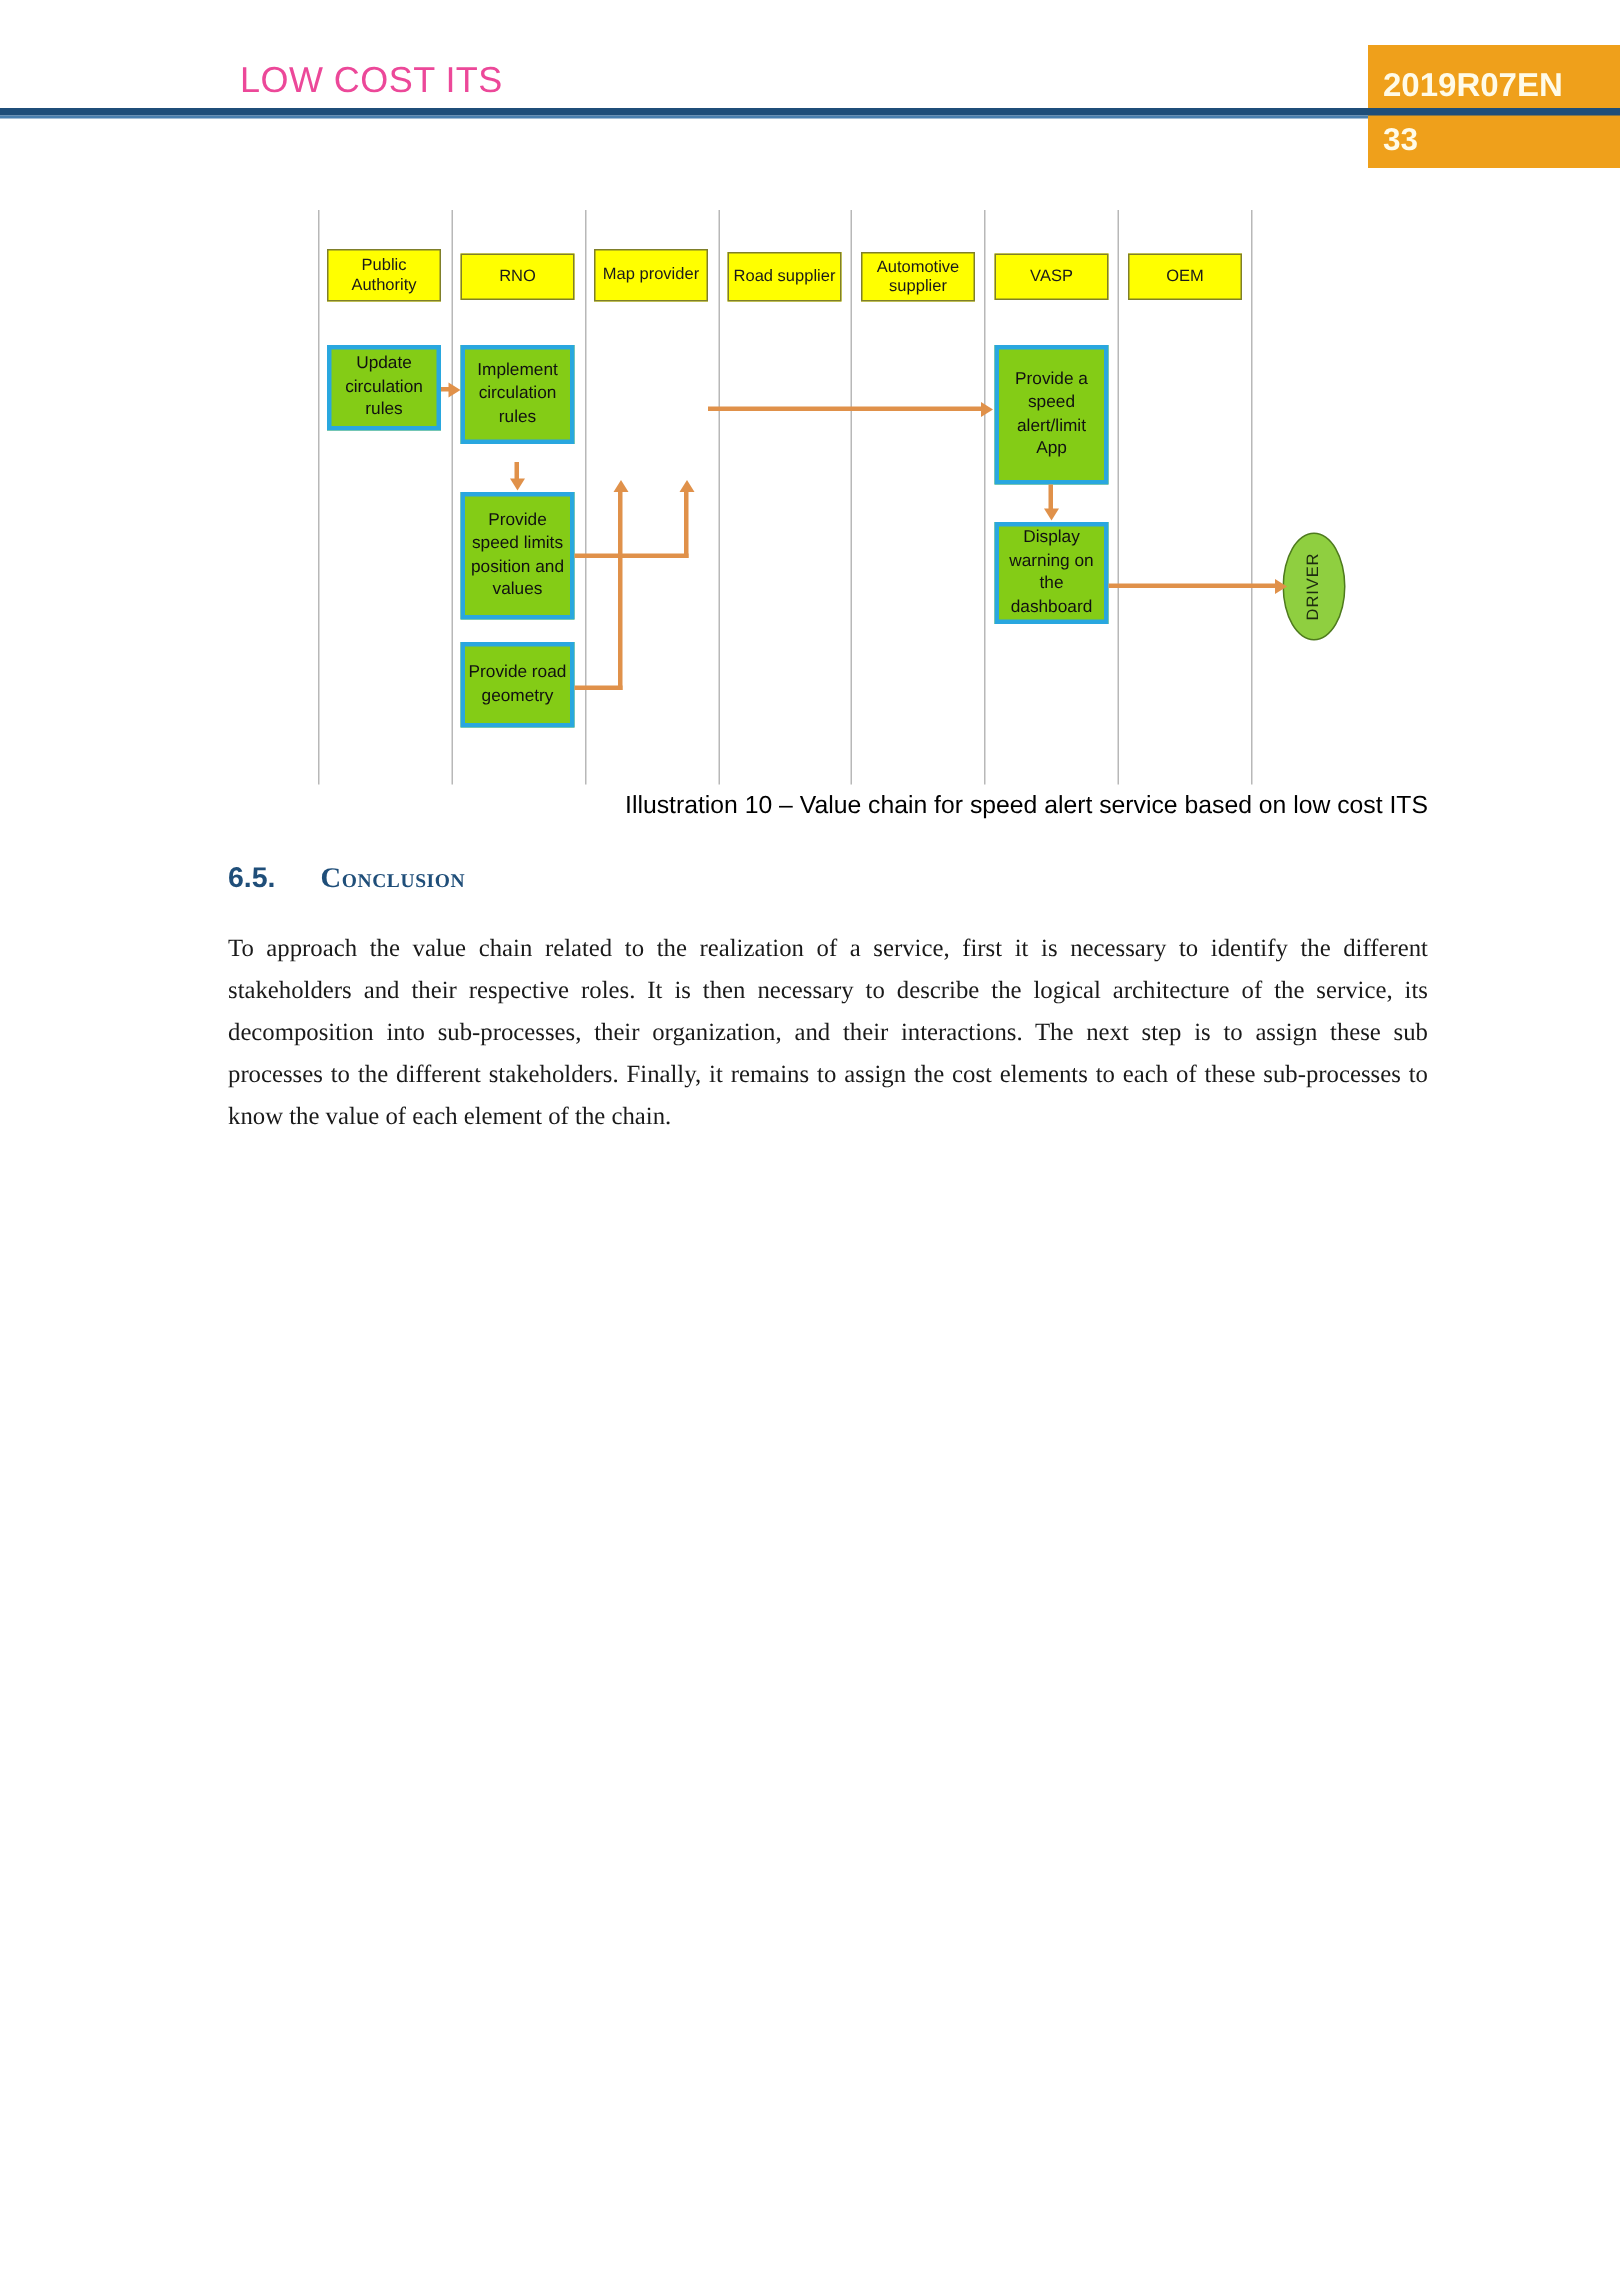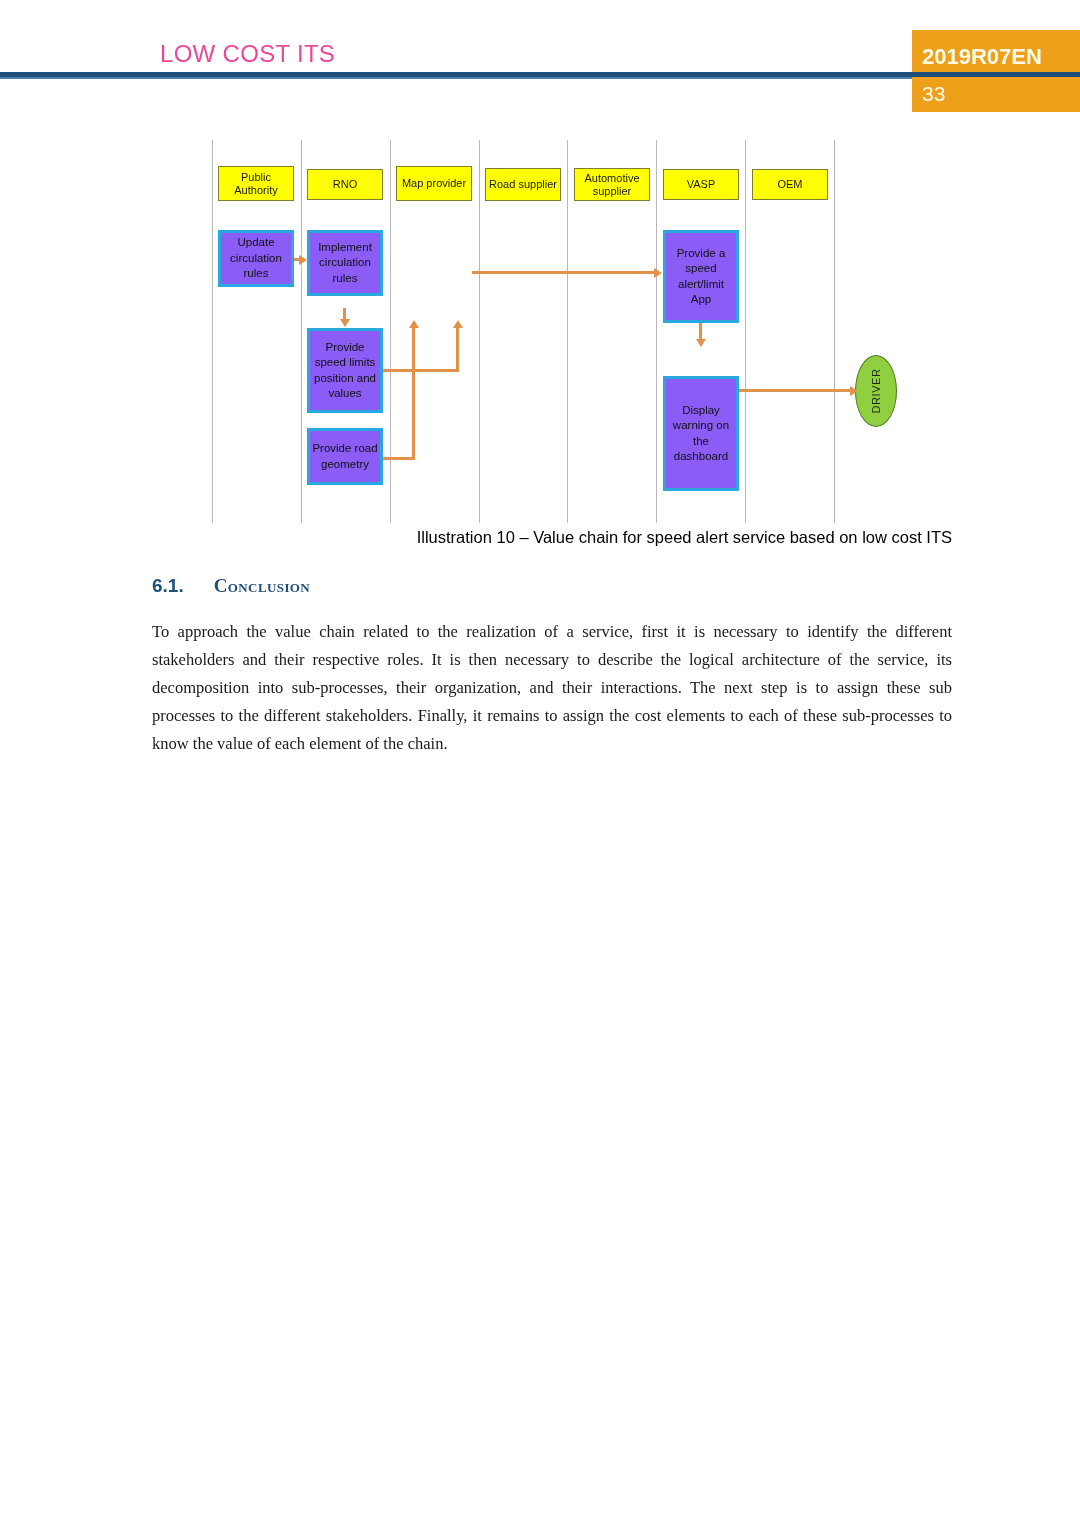--- a/index.html
+++ b/index.html
@@ -73,21 +73,21 @@
     font-weight: bold;
     color: #fffbe8;
     letter-spacing: 0px;
     white-space: nowrap;
   }
   #header-page-no {
     position: absolute;
     left: 922px;
     top: 82px;
     font-size: 21px;
-    font-weight: normal;
+    font-weight: bold;
     color: #fffbe8;
     white-space: nowrap;
   }
 
   
   #diagram {
     position: absolute;
     left: 212px;
     top: 140px;
     width: 682px;
@@ -109,21 +109,21 @@
     align-items: center;
     justify-content: center;
     text-align: center;
     font-size: 11px;
     line-height: 13px;
     color: #1a1a1a;
     font-family: "Liberation Sans", sans-serif;
   }
   .proc-box {
     position: absolute;
-    background: #8b5cf6;
+    background: #84cc16;
     border: 3px solid #29a7df;
     box-sizing: border-box;
     display: flex;
     align-items: center;
     justify-content: center;
     text-align: center;
     font-size: 11.5px;
     line-height: 15.5px;
     color: #111111;
     font-family: "Liberation Sans", sans-serif;
@@ -290,21 +290,21 @@
 
   <div class="proc-box" style="left:95px; top:288px; width:76px; height:57px;">
     <span>Provide road geometry</span>
   </div>
 
 
   <div class="proc-box" style="left:451px; top:90px; width:76px; height:93px;">
     <span>Provide a speed alert/limit App</span>
   </div>
 
-  <div class="proc-box" style="left:451px; top:208px; width:76px; height:115px;margin-top:28px;">
+  <div class="proc-box" style="left:451px; top:208px; width:76px; height:68px;">
     <span>Display warning on the dashboard</span>
   </div>
 
   <div class="driver-ellipse" style="left:643px; top:215px; width:40px; height:70px;">
     <span>DRIVER</span>
   </div>
 
   <div class="conn-h" style="left:82px; top:118px; width:6px;"></div>
   <div class="arrowhead arrow-right" style="left:87px; top:114.5px;"></div>
 
@@ -326,16 +326,16 @@
   <div class="arrowhead arrow-down" style="left:483.5px; top:199px;"></div>
 
   <div class="conn-h" style="left:527px; top:249px; width:113px;"></div>
   <div class="arrowhead arrow-right" style="left:638px; top:245.5px;"></div>
 
 </div>
 
 <div id="figure-caption">Illustration 10 – Value chain for speed alert service based on low cost ITS</div>
 
 <div id="section-heading">
-  <span id="section-number">6.1.</span><span id="section-title">Conclusion</span>
+  <span id="section-number">6.5.</span><span id="section-title">Conclusion</span>
 </div>
 
 <div id="body-paragraph">To approach the value chain related to the realization of a service, first it is necessary to identify the different stakeholders and their respective roles. It is then necessary to describe the logical architecture of the service, its decomposition into sub-processes, their organization, and their interactions. The next step is to assign these sub processes to the different stakeholders. Finally, it remains to assign the cost elements to each of these sub-processes to know the value of each element of the chain.</div>
 
 </body></html>

